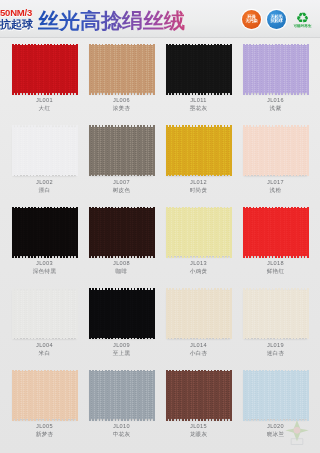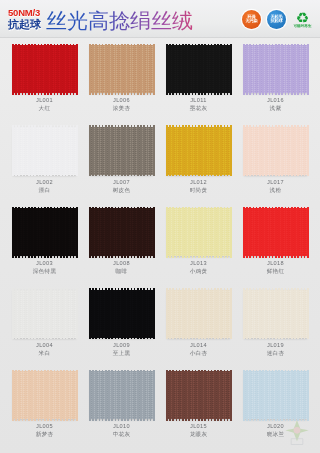--- a/index.html
+++ b/index.html
@@ -18,36 +18,36 @@
   .header{
     position:relative;height:38px;
     background:linear-gradient(180deg,#f2f2f4 0%,#eceded 60%,#e3e4e5 100%);
     display:flex;align-items:center;
   }
   .header:after{
     content:"";position:absolute;left:0;right:0;bottom:0;height:1px;
     background:rgba(0,0,0,0.06);
   }
   .brandblock{
-    margin-left:8px;display:flex;flex-direction:column;
+    display:flex;flex-direction:column;
     line-height:1;
   }
   .spec{
     font-size:9.5px;font-weight:bold;letter-spacing:-0.2px;
     color:#e2231a;
     text-shadow:0 1px 0 rgba(255,255,255,.9);
   }
   .antipill{
     font-size:11px;font-weight:bold;letter-spacing:0px;
     color:#1b3f94;margin-top:1px;
     text-shadow:0.6px 0.6px 0 #ffffff;
   }
   .maintitle{
     margin-left:5px;
-    font-size:21px;font-weight:normal;letter-spacing:0px;
+    font-size:21px;font-weight:bold;letter-spacing:0px;
     background:linear-gradient(90deg,#1f4fb5 0%,#3356bd 28%,#6a4fb0 55%,#9b4aa6 78%,#c7447f 100%);
     -webkit-background-clip:text;background-clip:text;
     color:transparent;-webkit-text-fill-color:transparent;
     line-height:1;
     position:relative;top:1px;
     white-space:nowrap;
   }
   .badges{
     margin-left:auto;margin-right:7px;
     display:flex;align-items:center;gap:6px;

